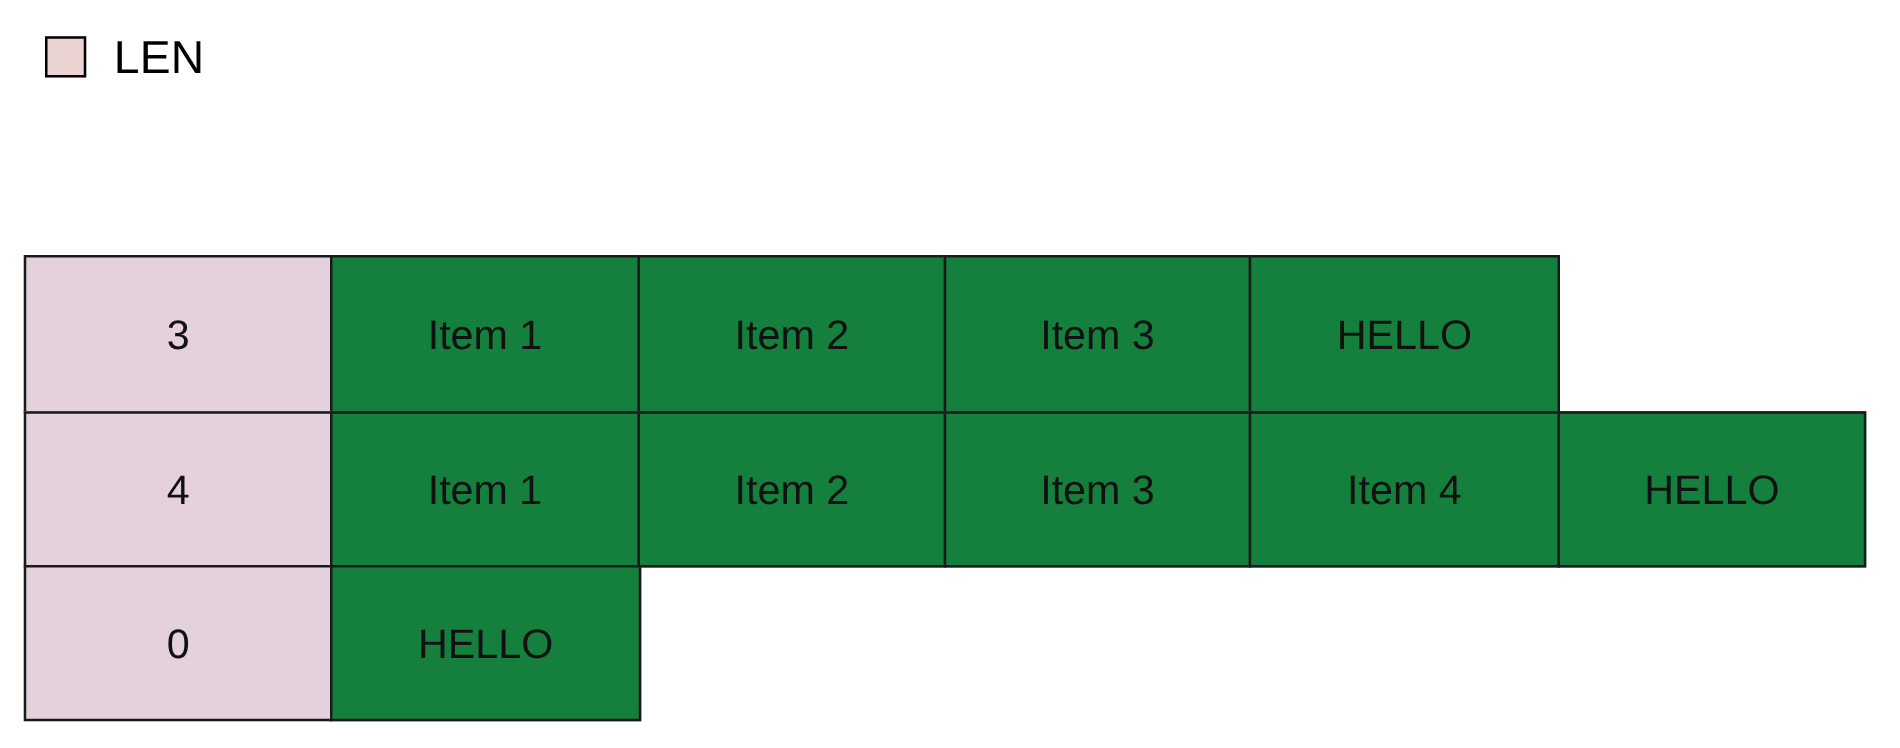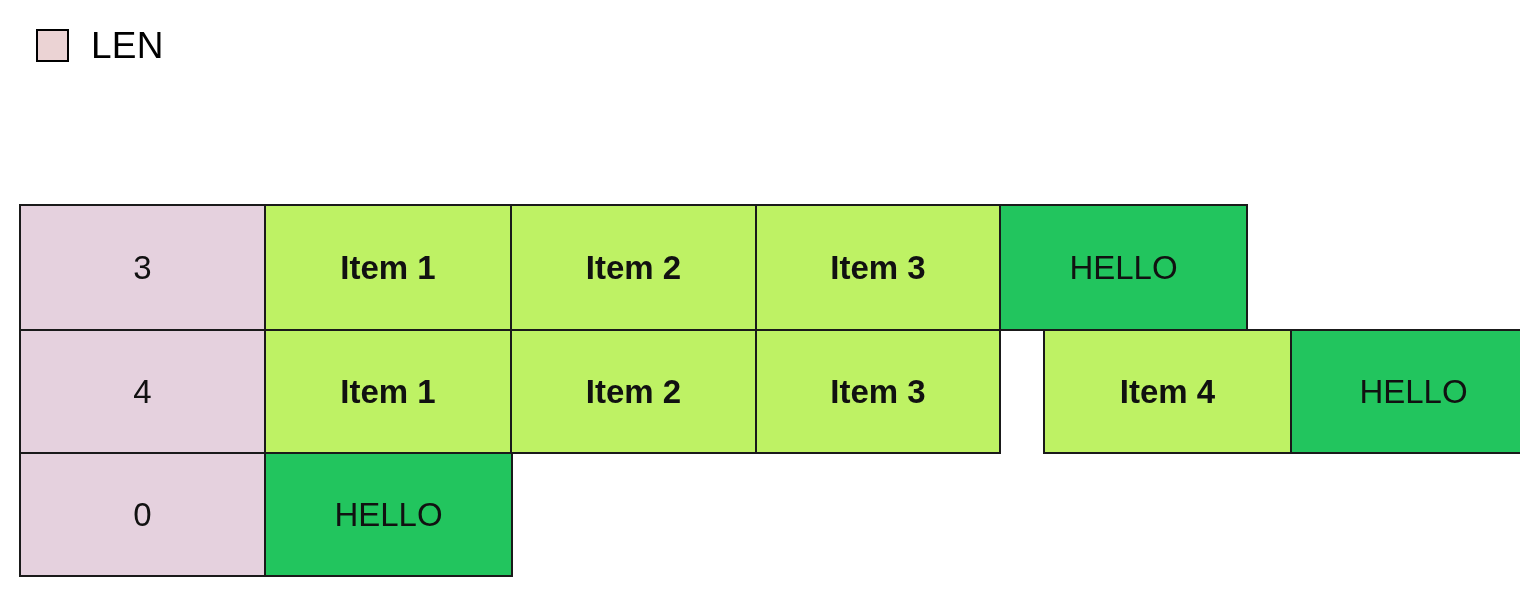--- a/index.html
+++ b/index.html
@@ -63,22 +63,22 @@
     display: flex;
     align-items: center;
     justify-content: center;
     font-size: 33px;
     line-height: 33px;
     color: #111111;
     white-space: nowrap;
     overflow: hidden;
   }
   .cell.len  { background: #E5D1DE; }
-  .cell.lst  { background: #bef264; font-weight: bold; }
-  .cell.fld  { background: #22c55e; }
+  .cell.lst  { background: #15803d; }
+  .cell.fld  { background: #15803d; }
 </style>
 </head>
 <body>
 
 <div id="legend">
   <div class="legend-row">
     <span class="legend-swatch" style="background: rgb(235, 211, 212);"></span>
     <span class="legend-label">LEN</span>
   </div>
 </div>
@@ -89,20 +89,20 @@
       <div class="cell lst" style="width: 248px; height: 127px;">Item 1</div>
       <div class="cell lst" style="width: 247px; height: 127px;">Item 2</div>
       <div class="cell lst" style="width: 246px; height: 127px;">Item 3</div>
       <div class="cell fld" style="width: 249px; height: 127px;">HELLO</div>
     </div>
     <div class="trow">
       <div class="cell len" style="width: 247px; height: 125px;">4</div>
       <div class="cell lst" style="width: 248px; height: 125px;">Item 1</div>
       <div class="cell lst" style="width: 247px; height: 125px;">Item 2</div>
       <div class="cell lst" style="width: 246px; height: 125px;">Item 3</div>
-      <div class="cell lst" style="width: 249px; height: 125px; margin-left: 44px;">Item 4</div>
+      <div class="cell lst" style="width: 249px; height: 125px;">Item 4</div>
       <div class="cell fld" style="width: 247px; height: 125px;">HELLO</div>
     </div>
     <div class="trow">
       <div class="cell len" style="width: 247px; height: 125px;">0</div>
       <div class="cell fld" style="width: 249px; height: 125px;">HELLO</div>
     </div>
   </div>
 
 </body></html>

